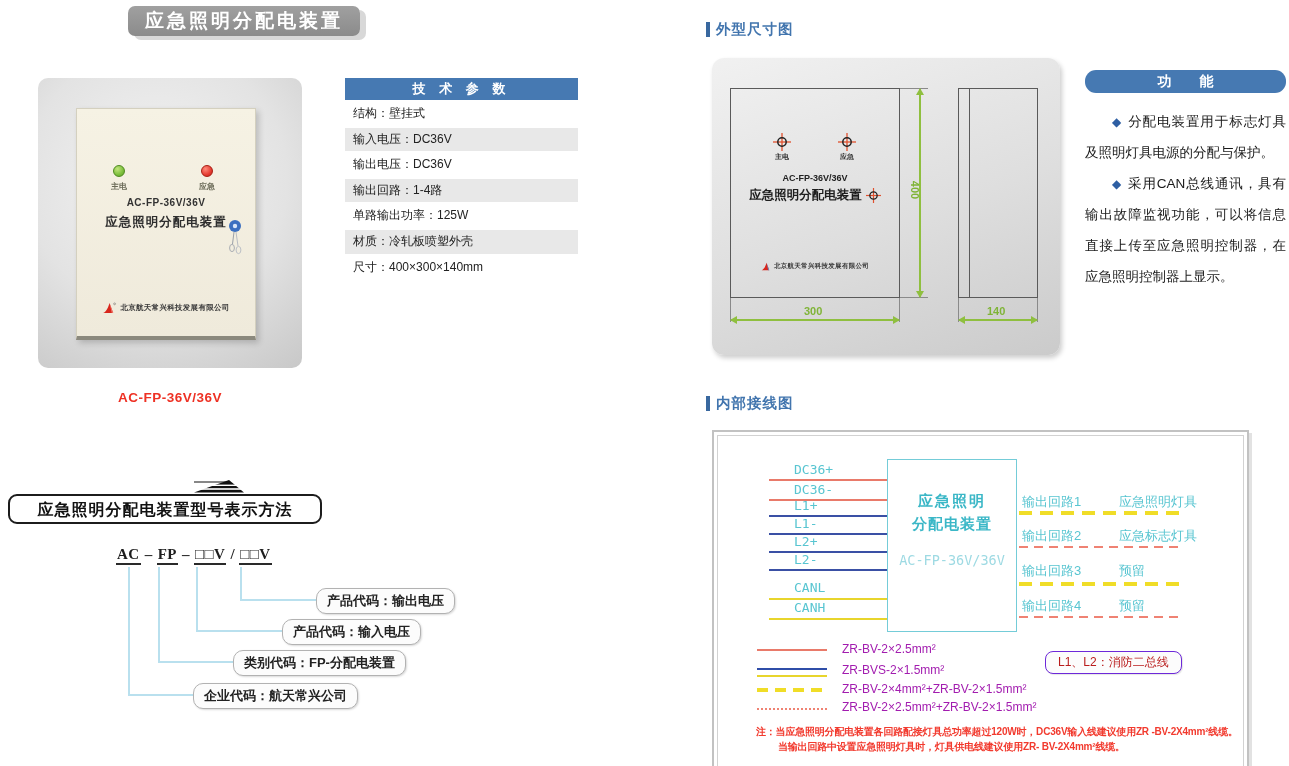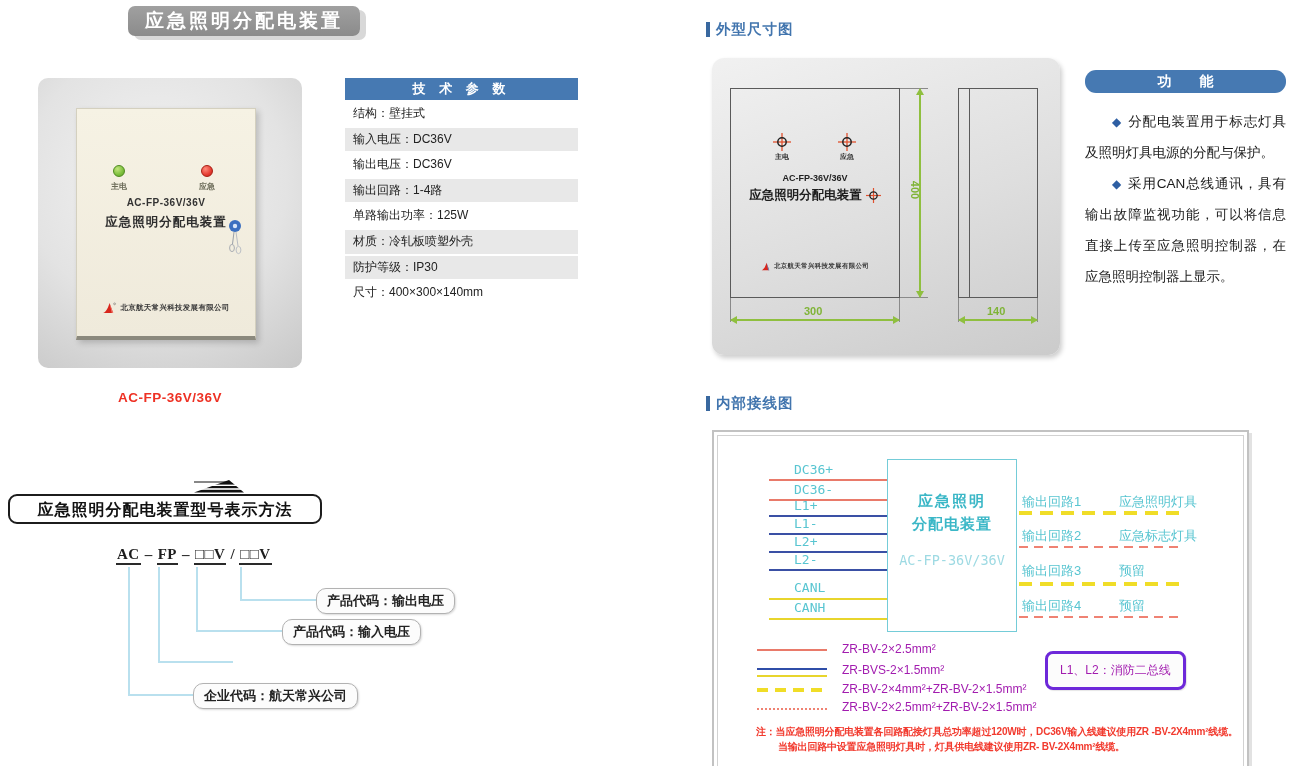--- a/index.html
+++ b/index.html
@@ -141,23 +141,23 @@
   .dash-red{ position:absolute; left:305px; width:163px; height:2px;
     background:repeating-linear-gradient(90deg,#ef8273 0 9px,transparent 9px 15px); }
   .leg-swatch{ position:absolute; left:43px; width:70px; }
   .leg-solid-red{ height:1.5px; background:#e97a6a; }
   .leg-solid-blue{ height:1.5px; background:#2f4da8; }
   .leg-solid-yellow{ height:1.5px; background:#e8d52c; }
   .leg-dash-yellow{ height:4px; background:repeating-linear-gradient(90deg,#f0dd28 0 11px,transparent 11px 18px); }
   .leg-dot-red{ height:1.8px; background:repeating-linear-gradient(90deg,#ef8273 0 2px,transparent 2px 4px); }
   .leg-text{ position:absolute; left:128px; font-size:12px; color:#a21caf; white-space:nowrap; }
   .bus-tag{
-    position:absolute; left:331px; top:219px; padding:8px 12px;
-    border:3px solid #6d28d9; border-radius:8px; background:#fcfcfc;
-    font-size:12px; color:#a21caf; box-shadow:1px 1px 1px rgba(0,0,0,.1); white-space:nowrap;
+    position:absolute; left:331px; top:219px; padding:2px 12px;
+    border:1px solid #6d28d9; border-radius:8px; background:#fcfcfc;
+    font-size:12px; color:#b91c1c; box-shadow:1px 1px 1px rgba(0,0,0,.1); white-space:nowrap;
   }
   .wnote{ position:absolute; color:#f23a2e; font-size:10px; font-weight:bold; white-space:nowrap; letter-spacing:-.2px; }
 </style>
 </head>
 <body>
 
 <div class="page">
 
   <div class="title-banner">应急照明分配电装置</div>
 
@@ -190,21 +190,20 @@
   <div class="photo-caption">AC-FP-36V/36V</div>
 
   <div class="specs">
     <div class="specs-header">技 术 参 数</div>
     <div class="spec-row white">结构：壁挂式</div>
     <div class="spec-row gray">输入电压：DC36V</div>
     <div class="spec-row white">输出电压：DC36V</div>
     <div class="spec-row gray">输出回路：1-4路</div>
     <div class="spec-row white">单路输出功率：125W</div>
     <div class="spec-row gray">材质：冷轧板喷塑外壳</div>
-    <div class="spec-row gray">防护等级：IP30</div>
     <div class="spec-row white">尺寸：400×300×140mm</div>
   </div>
 
   <svg class="abs" style="left:192px;top:477px;" width="54" height="18" viewBox="0 0 54 18">
     <line x1="2" y1="5" x2="36" y2="5" stroke="#111" stroke-width="1.2"></line>
     <polygon points="2,15.5 52,15.5 37,3" fill="#111"></polygon>
     <rect x="8" y="11.2" width="41" height="1.6" fill="#fff"></rect>
     <rect x="18" y="7.6" width="28" height="1.4" fill="#fff"></rect>
   </svg>
   <div class="designation-title">应急照明分配电装置型号表示方法</div>
@@ -214,20 +213,21 @@
   <div class="conn v" style="left:158px;top:567px;height:96px;"></div>
   <div class="conn v" style="left:196px;top:567px;height:65px;"></div>
   <div class="conn v" style="left:240px;top:567px;height:34px;"></div>
   <div class="conn h" style="left:240px;top:599px;width:76px;"></div>
   <div class="conn h" style="left:196px;top:630px;width:86px;"></div>
   <div class="conn h" style="left:158px;top:661px;width:75px;"></div>
   <div class="conn h" style="left:128px;top:694px;width:65px;"></div>
 
   <div class="tag" style="left:316px;top:588px;">产品代码：输出电压</div>
   <div class="tag" style="left:282px;top:619px;">产品代码：输入电压</div>
+  <div class="tag" style="left:233px;top:650px;">类别代码：FP-分配电装置</div>
   <div class="tag" style="left:193px;top:683px;text-align:right;">企业代码：航天常兴公司</div>
 
   <div class="sec-title" style="left:706px;top:20px;">
     <span class="sec-bar"></span>
     <span>外型尺寸图</span>
   </div>
 
   <div class="outline-panel">
     <div class="view front-view">
       <svg class="abs" style="left:42px;top:44px;" width="18" height="18" viewBox="0 0 18 18">

